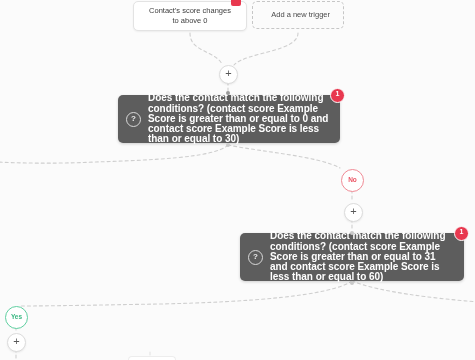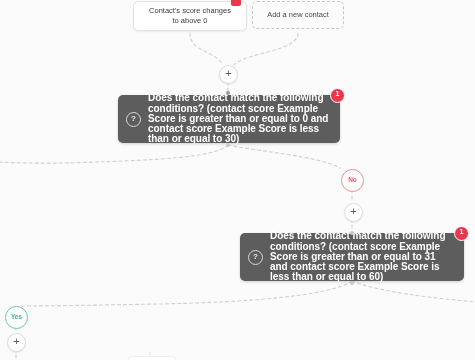--- a/index.html
+++ b/index.html
@@ -28,21 +28,21 @@
   
   .trigger-card {
     position: absolute;
     box-sizing: border-box;
     background: #ffffff;
     border: 1px solid #e3e3e3;
     border-radius: 5px;
     box-shadow: 0 1px 2px rgba(0,0,0,0.06);
     display: flex;
     align-items: center;
-    justify-content: center;
+    justify-content: flex-end;
     text-align: center;
     color: #3d3d3d;
     font-size: 7.5px;
     line-height: 10px;
     padding: 0 13px;
   }
   .trigger-card.dashed {
     background: transparent;
     border: 1px dashed #c6c6c6;
     box-shadow: none;
@@ -193,21 +193,21 @@
       <path d="M150 352 L 150 360" stroke="#e4e4e4"></path>
     </g>
   </svg>
 
   <div class="trigger-card" style="left:133px; top:1px; width:114px; height:30px;">
     <span>Contact's score changes to above 0</span>
   </div>
   <div class="alert-badge clipped" style="left:231px; top:-4px; width:10px; height:10px;"></div>
 
   <div class="trigger-card dashed" style="left:252px; top:1px; width:92px; height:28px;">
-    <span>Add a new contact</span>
+    <span>Add a new trigger</span>
   </div>
 
   <div class="plus-btn" style="left:219px; top:65px;">
     <span>+</span>
   </div>
   <div class="conn-dot" style="left:226px; top:91px;"></div>
 
   <div class="cond-node" style="left:118px; top:95px; width:222px; height:48px;">
     <div class="qmark">?</div>
     <div class="cond-text">Does the contact match the following conditions? (contact score Example Score is greater than or equal to 0 and contact score Example Score is less than or equal to 30)</div>

